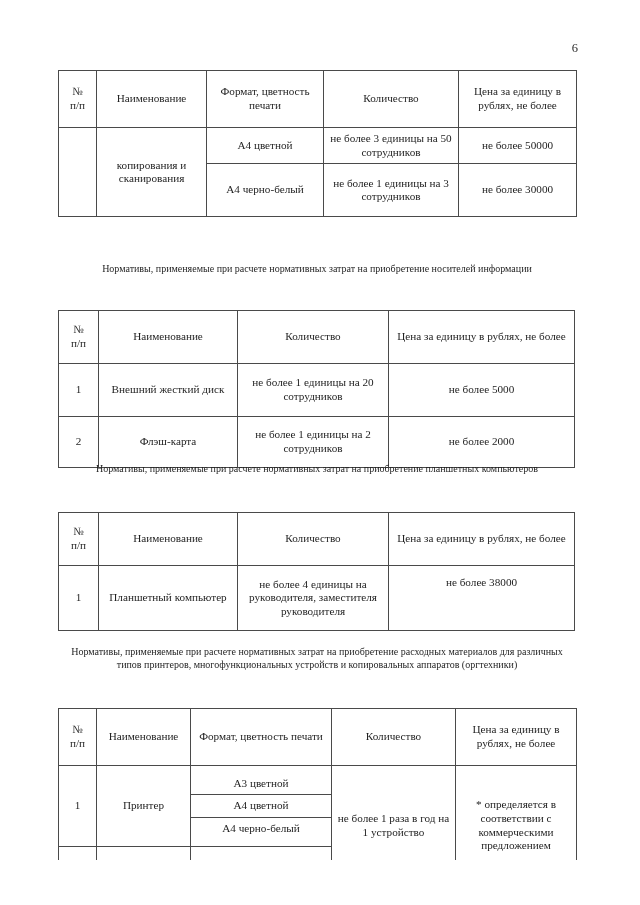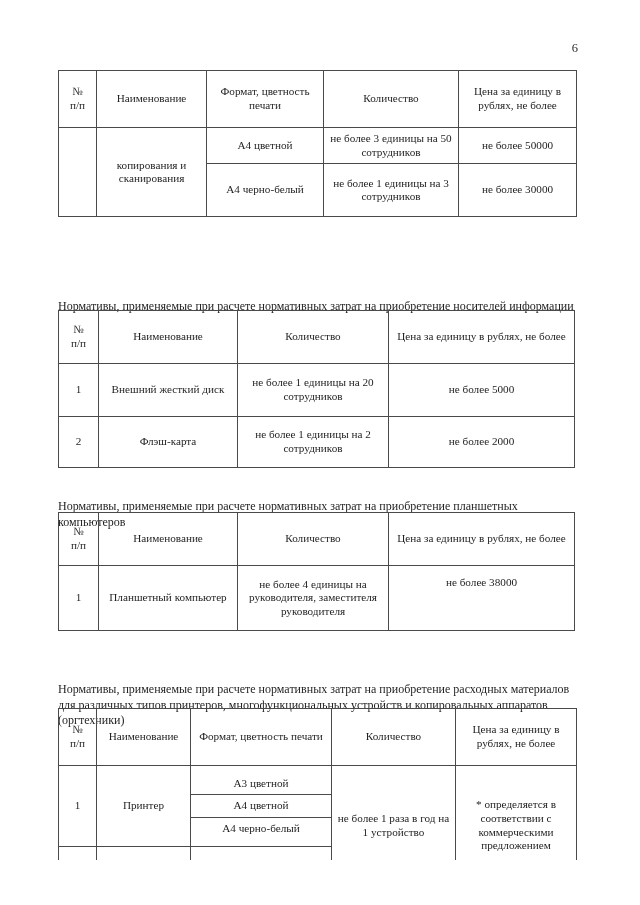--- a/index.html
+++ b/index.html
@@ -35,24 +35,24 @@
     font-size: 12.5px;
     line-height: 1;
     color: #2b2b2b;
   }
 
   
   .heading {
     position: absolute;
     left: 58px;
     width: 518px;
-    font-size: 12px;
+    text-align: center;
+    font-size: 10px;
     line-height: 1.30;
     color: #1f1f1f;
-    margin-top: 37px;
   }
 
   
   table.doc-table {
     position: absolute;
     border-collapse: collapse;
     table-layout: fixed;
     font-size: 11.2px;
     line-height: 1.22;
     color: #1f1f1f;

